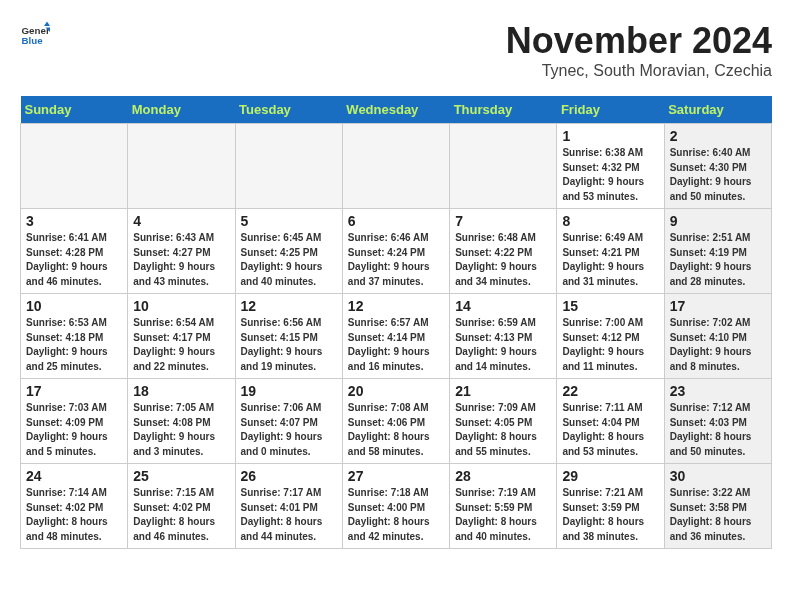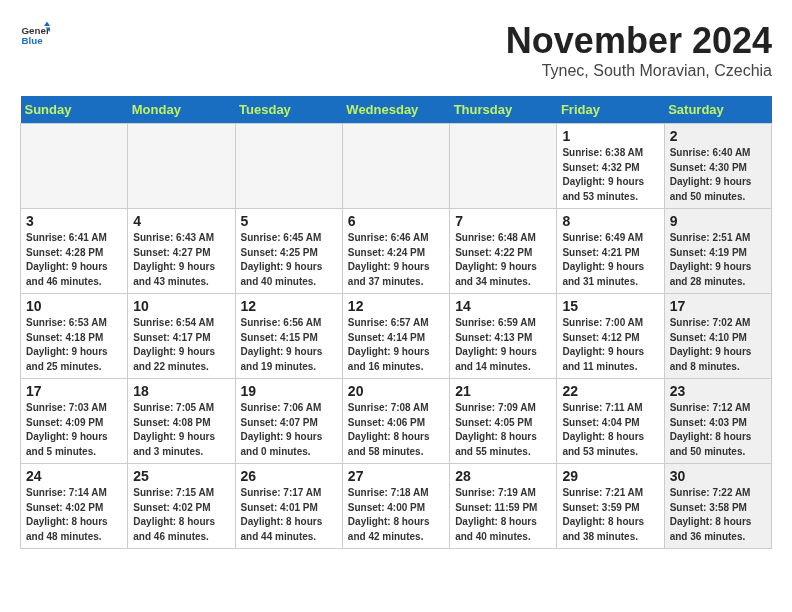--- a/index.html
+++ b/index.html
@@ -226,26 +226,26 @@
 and 46 minutes.</span></td>
         <td><span class="day-number">26</span><span class="day-info" style="white-space: pre-line;">Sunrise: 7:17 AM
 Sunset: 4:01 PM
 Daylight: 8 hours
 and 44 minutes.</span></td>
         <td><span class="day-number">27</span><span class="day-info" style="white-space: pre-line;">Sunrise: 7:18 AM
 Sunset: 4:00 PM
 Daylight: 8 hours
 and 42 minutes.</span></td>
         <td><span class="day-number">28</span><span class="day-info" style="white-space: pre-line;">Sunrise: 7:19 AM
-Sunset: 11:59 PM
+Sunset: 5:59 PM
 Daylight: 8 hours
 and 40 minutes.</span></td>
         <td><span class="day-number">29</span><span class="day-info" style="white-space: pre-line;">Sunrise: 7:21 AM
 Sunset: 3:59 PM
 Daylight: 8 hours
 and 38 minutes.</span></td>
-        <td class="shaded"><span class="day-number">30</span><span class="day-info" style="white-space: pre-line;">Sunrise: 7:22 AM
+        <td class="shaded"><span class="day-number">30</span><span class="day-info" style="white-space: pre-line;">Sunrise: 3:22 AM
 Sunset: 3:58 PM
 Daylight: 8 hours
 and 36 minutes.</span></td>
       </tr>
     </tbody>
 </table>
 
 </body></html>

